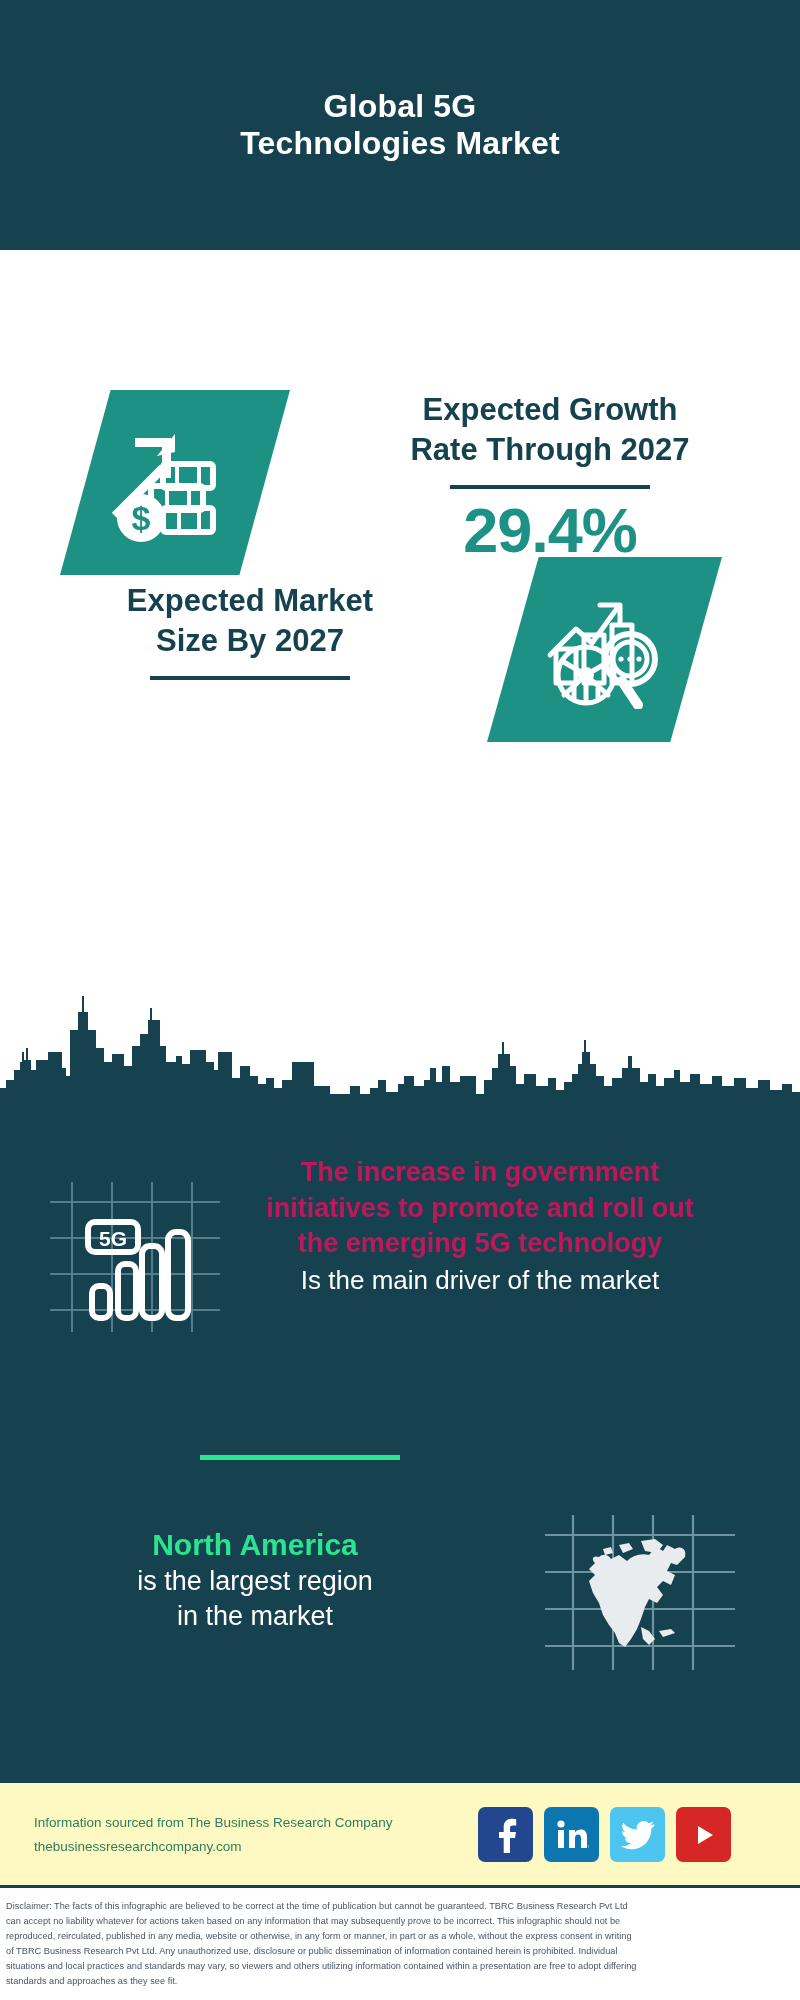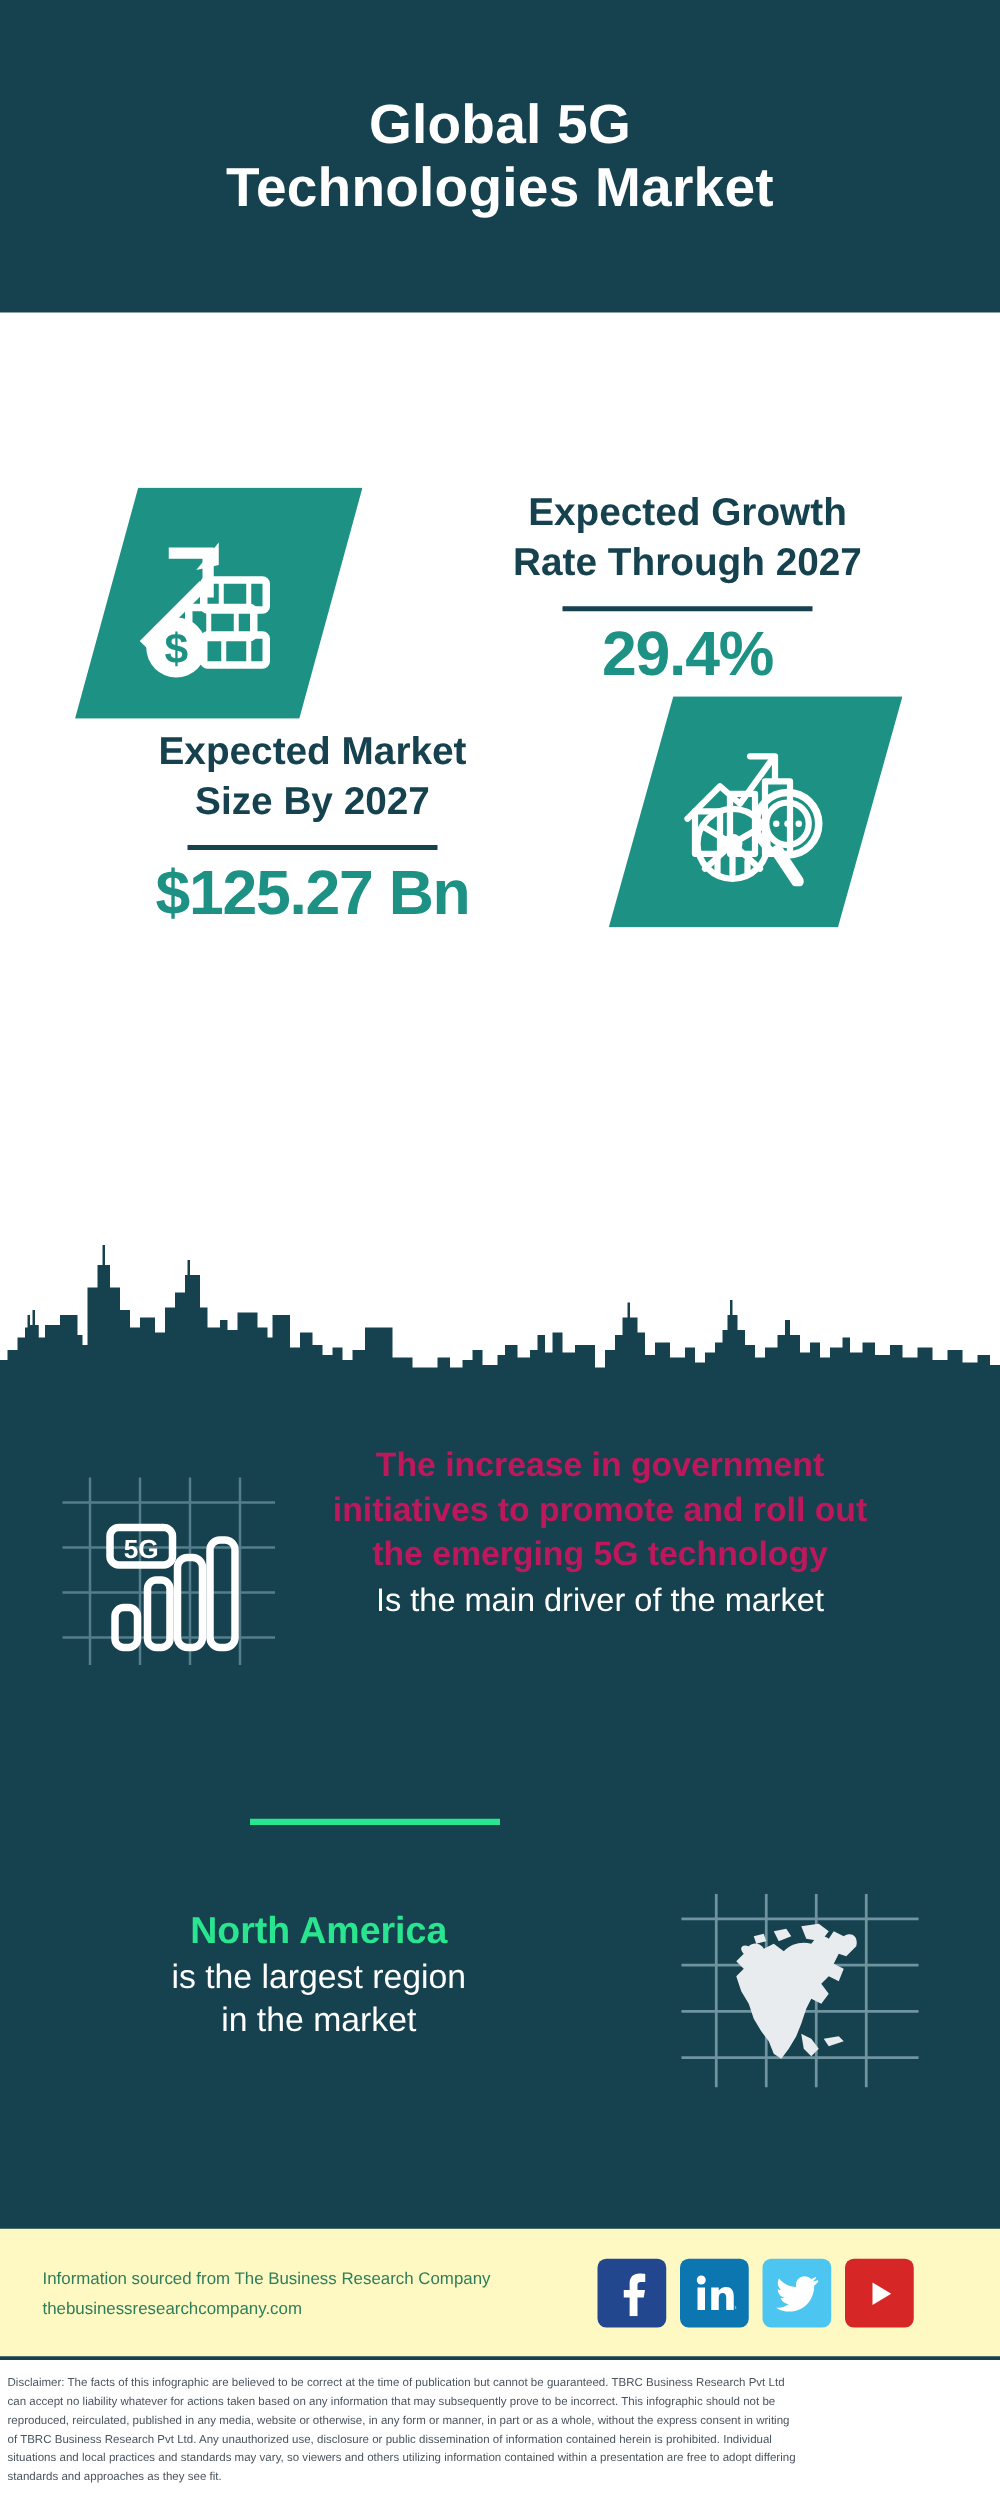--- a/index.html
+++ b/index.html
@@ -11,21 +11,21 @@
   }
   .page { position: relative; width: 800px; height: 2000px; background:#fff; }
 
   
   .header {
     position: absolute; left:0; top:0; width:800px; height:250px;
     background: #16424f;
     display:flex; align-items:center; justify-content:center;
   }
   .header-title {
-    color:#ffffff; font-size:44px; font-weight:bold; line-height:1.17;
+    color:#ffffff; font-size:32px; font-weight:bold; line-height:1.17;
     text-align:center; letter-spacing:0.2px; max-width: 640px;
   }
 
   
   .sec-growth { position:absolute; left:0; top:250px; width:800px; height:300px; }
   .para {
     position:absolute;
     background:#1d9184;
     display:flex; align-items:center; justify-content:center;
   }
@@ -39,21 +39,21 @@
     position:absolute; left:330px; top:140px; width:440px;
     text-align:center;
   }
   .kpi-label {
     color:#16424f; font-size:31px; font-weight:bold; line-height:1.28;
   }
   .kpi-rule {
     width:200px; height:4px; background:#16424f; margin:16px auto 8px auto;
   }
   .kpi-value {
-    color:#1d9184; font-size:50px; font-weight:bold; line-height:1.05;
+    color:#1d9184; font-size:63px; font-weight:bold; line-height:1.05;
     letter-spacing:-1px;
   }
 
   
   .sec-size { position:absolute; left:0; top:555px; width:800px; height:230px; }
   .size-text {
     position:absolute; left:30px; top:26px; width:440px; text-align:center;
   }
   .para-size {
     left:487px; top:2px; width:235px; height:185px;
@@ -176,21 +176,20 @@
     </div>
   </div>
 
   <div class="sec-size">
     <div class="size-text">
       <div class="kpi-label">
         <span>Expected Market</span><br>
         <span>Size By 2027</span>
       </div>
       <div class="kpi-rule"></div>
-      <div class="kpi-value">$125.27 Bn</div>
     </div>
     <div class="para para-size">
       <svg class="icon-size" viewBox="0 0 125 118">
         <g fill="none" stroke="#fff" stroke-width="5" stroke-linecap="round" stroke-linejoin="round">
 
           <polyline points="8,64 34,38 50,52 76,16"></polyline>
           <polyline points="58,14 78,14 78,32"></polyline>
 
           <rect x="14" y="58" width="20" height="34"></rect>
           <rect x="42" y="44" width="20" height="48"></rect>

